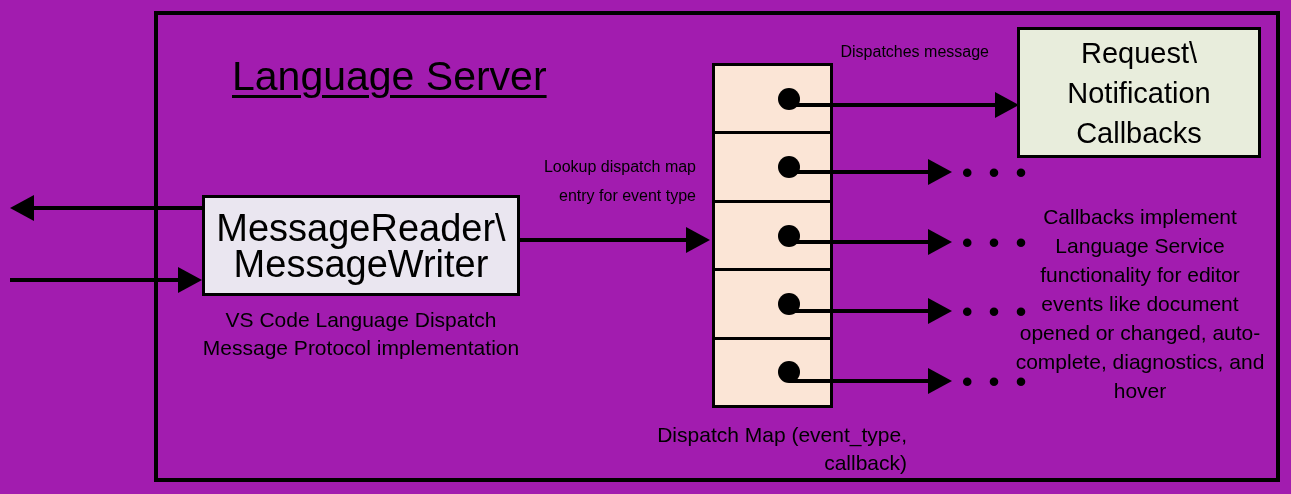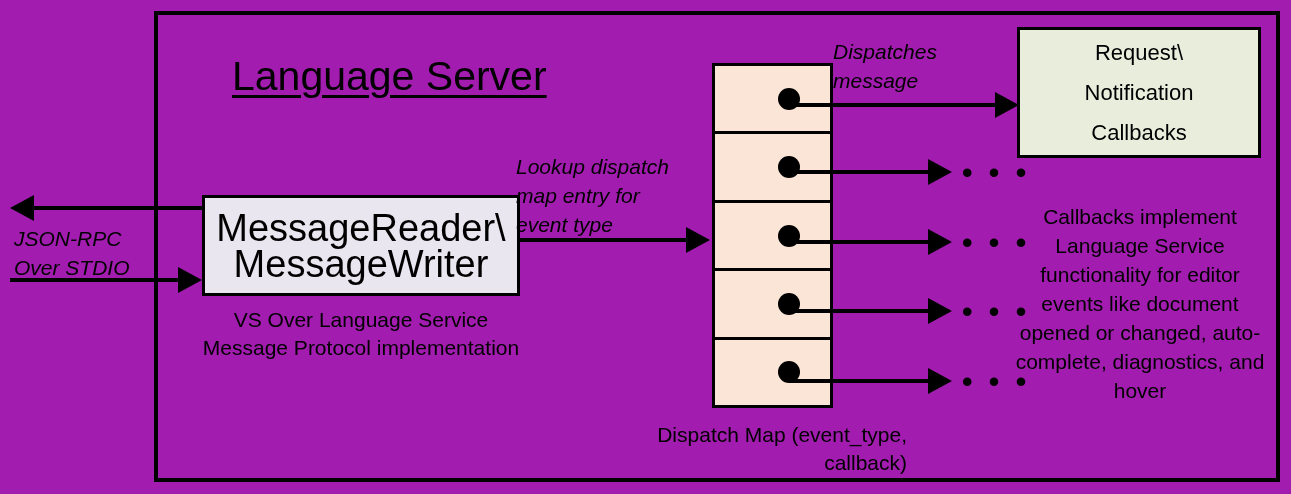--- a/index.html
+++ b/index.html
@@ -70,21 +70,21 @@
     font-size: 38px;
     line-height: 36px;
   }
 
   #callback-box {
     left: 1017px;
     top: 27px;
     width: 244px;
     height: 131px;
     background: #E8EDDC;
-    font-size: 22px;
+    font-size: 29px;
     line-height: 40px;
   }
 
   
   .caption {
     position: absolute;
     text-align: center;
     font-size: 21px;
     line-height: 28px;
   }
@@ -103,23 +103,22 @@
     left: 1012px;
     top: 186px;
     width: 256px;
     line-height: 29px;
     margin-top: 16px;
   }
 
   
   .edge-label {
     position: absolute;
-    font-style: italic;
-    text-align: left;
-    font-size: 21px;
+    text-align: right;
+    font-size: 16px;
     line-height: 29px;
   }
   #io-label {
     left: 14px;
     top: 224px;
     width: 148px;
   }
   #lookup-label {
     left: 516px;
     top: 152px;
@@ -204,31 +203,27 @@
   <div id="server-frame"></div>
 
   <div id="server-title">Language Server</div>
 
   <div class="hline" style="left:34px; top:206px; width:176px;"></div>
   <div class="arrow-left" style="left:10px; top:195px;"></div>
 
   <div class="hline" style="left:10px; top:278px; width:176px;"></div>
   <div class="arrow-right" style="left:178px; top:267px;"></div>
 
-  <div class="edge-label" id="io-label">
-    <span class="line">JSON-RPC</span>
-    <span class="line">Over STDIO</span>
-  </div>
 
   <div class="node-box" id="message-rw-box">
     <span class="line">MessageReader\</span>
     <span class="line">MessageWriter</span>
   </div>
   <div class="caption" id="message-rw-caption">
-    <span class="line">VS Over Language Service</span>
+    <span class="line">VS Code Language Dispatch</span>
     <span class="line">Message Protocol implementation</span>
   </div>
 
   <div class="hline" style="left:520px; top:238px; width:170px;"></div>
   <div class="arrow-right" style="left:686px; top:227px;"></div>
   <div class="edge-label" id="lookup-label">
     <span class="line">Lookup dispatch</span>
     <span class="line">map entry for</span>
     <span class="line">event type</span>
   </div>

